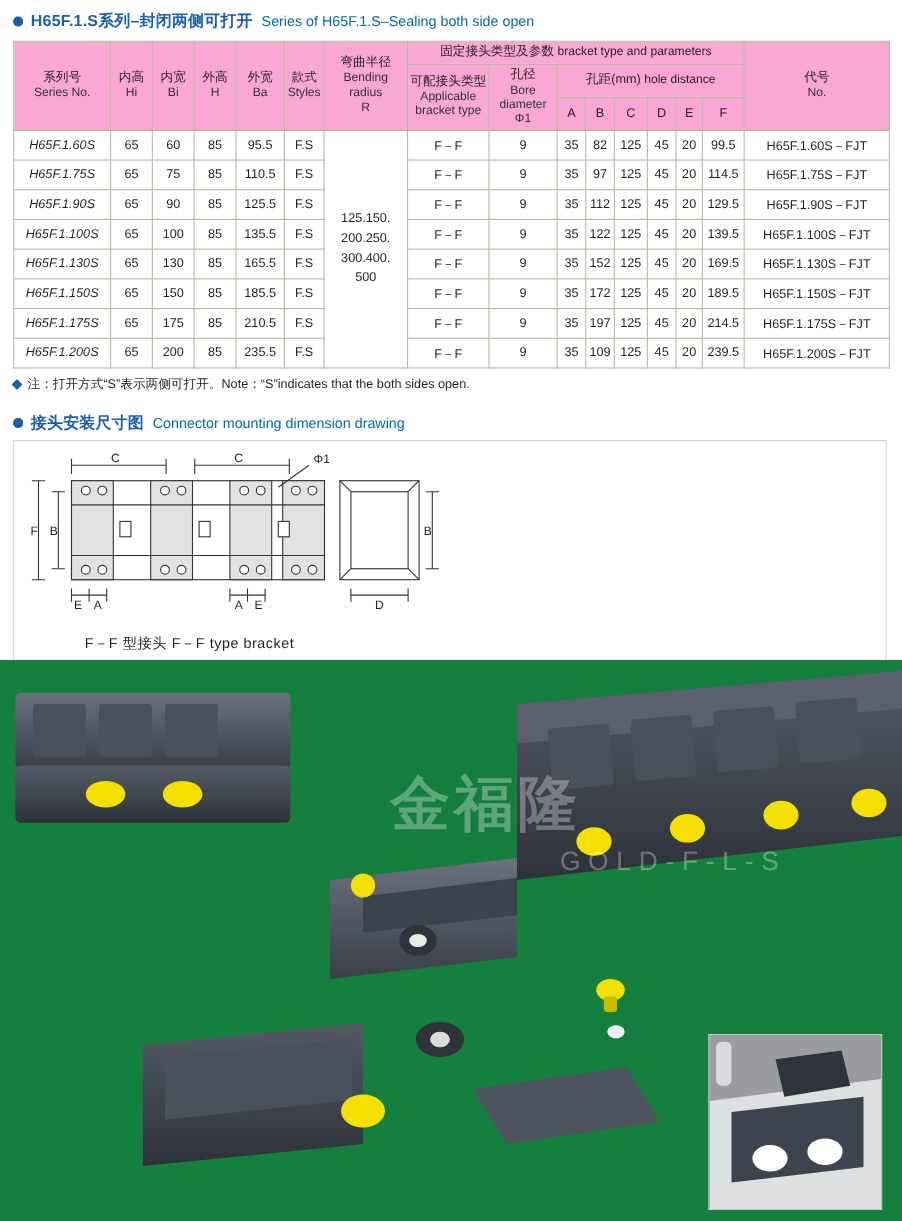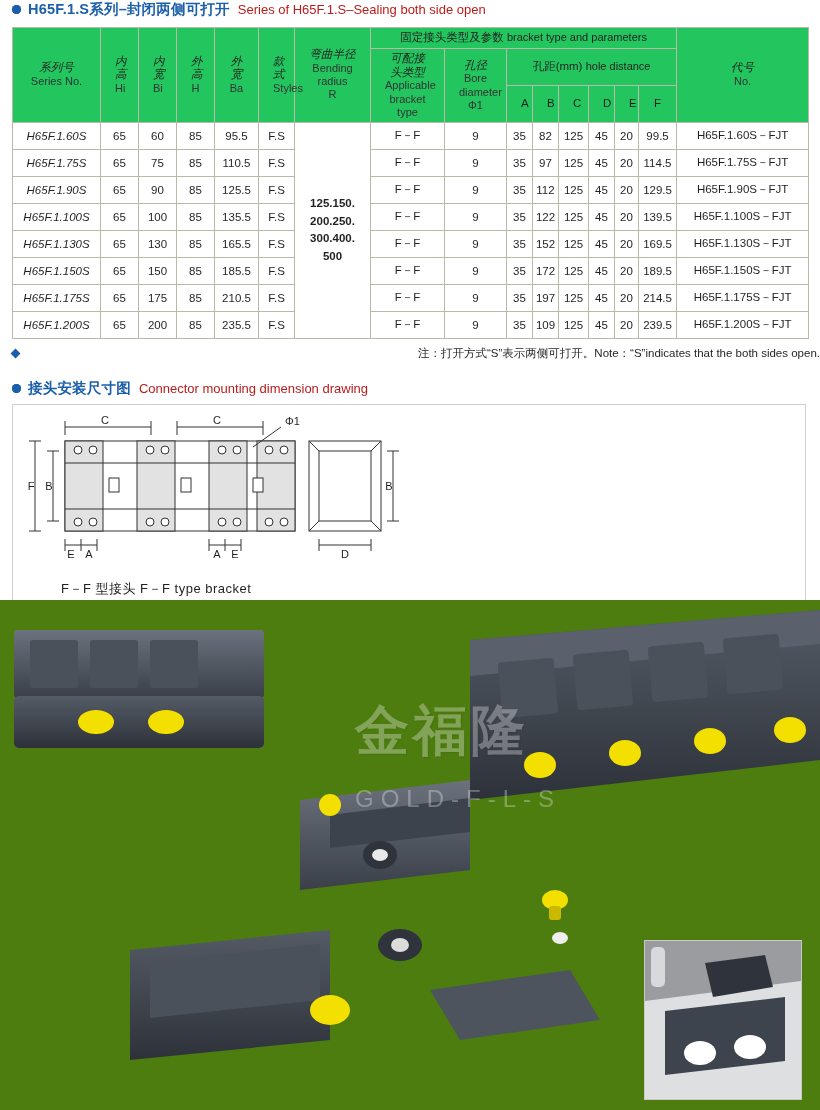--- a/index.html
+++ b/index.html
@@ -8,91 +8,91 @@
     background:#ffffff;
     font-family:"Liberation Sans", sans-serif;
     font-size:12px;color:#231f20;
     position:relative;overflow:hidden;
   }
   .page{position:relative;width:820px;height:1110px;}
 
   
   .title-row{
     display:flex;align-items:center;
-    padding:0 0 6px 12px;
+    padding:10px 0 6px 12px;
   }
   .bullet{
     width:9px;height:9px;border-radius:50%;
     background:#1b5faa;margin-right:7px;flex:none;
     box-shadow:0 0 0 1px #1b5faa inset;
   }
   .title-cn{color:#1b5faa;font-size:14.5px;font-weight:bold;letter-spacing:.2px;}
-  .title-en{color:#b91c1c;font-size:13px;margin-left:8px;}
+  .title-en{color:#0369a1;font-size:13px;margin-left:8px;}
 
   
   table.spec{
     border-collapse:collapse;
     margin:2px 0 0 12px;
     width:796px;
     table-layout:fixed;
   }
   table.spec th, table.spec td{
     border:1px solid #b9b9a8;
     text-align:center;
     vertical-align:middle;
     font-size:11.5px;
     color:#231f20;
     padding:2px 1px;
   }
   table.spec thead th{
-    background:#22c55e;
+    background:#f9a8d4;
     font-weight:normal;
     line-height:1.2;
-    padding:3px 14px;
-  }
-  .hdr-cn{display:block;font-size:11.5px;font-style:italic;}
+    padding:3px 2px;
+  }
+  .hdr-cn{display:block;font-size:11.5px;}
   .hdr-en{display:block;font-size:11px;color:#333;}
   td.series{text-align:left;padding-left:7px;height:22px;font-style:italic;}
   td.code{text-align:left;padding-left:7px;}
-  td.radius{font-size:12px;line-height:1.55;font-weight:bold;}
+  td.radius{font-size:12px;line-height:1.55;}
   .note{
     margin:7px 0 0 12px;font-size:11.5px;color:#231f20;
-    display:flex;align-items:flex-start;justify-content:space-between;
+    display:flex;align-items:flex-start;
   }
   .note .sq{
     width:7px;height:7px;background:#1b5faa;margin:4px 6px 0 0;flex:none;
     transform:rotate(45deg);
   }
 
   
   .sec2{margin-top:14px;}
   .draw-box{
     margin:6px 0 0 12px;width:792px;height:205px;
     border:1px solid #cfcfcf;background:#fff;position:relative;
   }
   .caption{
-    position:absolute;left:48px;top:175px;
+    position:absolute;left:64px;top:175px;
     font-size:13px;color:#231f20;letter-spacing:.5px;
   }
 
   
   .photo{
     position:absolute;left:0;top:600px;width:820px;height:510px;
-    background:#4d7c0f;overflow:hidden;
+    background:#15803d;overflow:hidden;
   }
   .wm{
     position:absolute;left:355px;top:95px;width:360px;height:110px;
     opacity:.30;pointer-events:none;
   }
   .wm-cn{
     font-size:54px;font-weight:bold;color:#ffffff;
     letter-spacing:4px;text-shadow:1px 1px 2px rgba(0,0,0,.25);
     font-family:"DejaVu Sans", sans-serif;
   }
-  .wm-en{font-size:24px;color:#ffffff;letter-spacing:7px;margin-top:17px;}
+  .wm-en{font-size:24px;color:#ffffff;letter-spacing:7px;margin-top:2px;text-align:right;}
   .inset{
     position:absolute;right:18px;bottom:10px;width:156px;height:158px;
     background:#8e9196;border:1px solid #c9c9c9;overflow:hidden;
   }
 </style>
 </head>
 <body>
 
 <div class="page">
 

